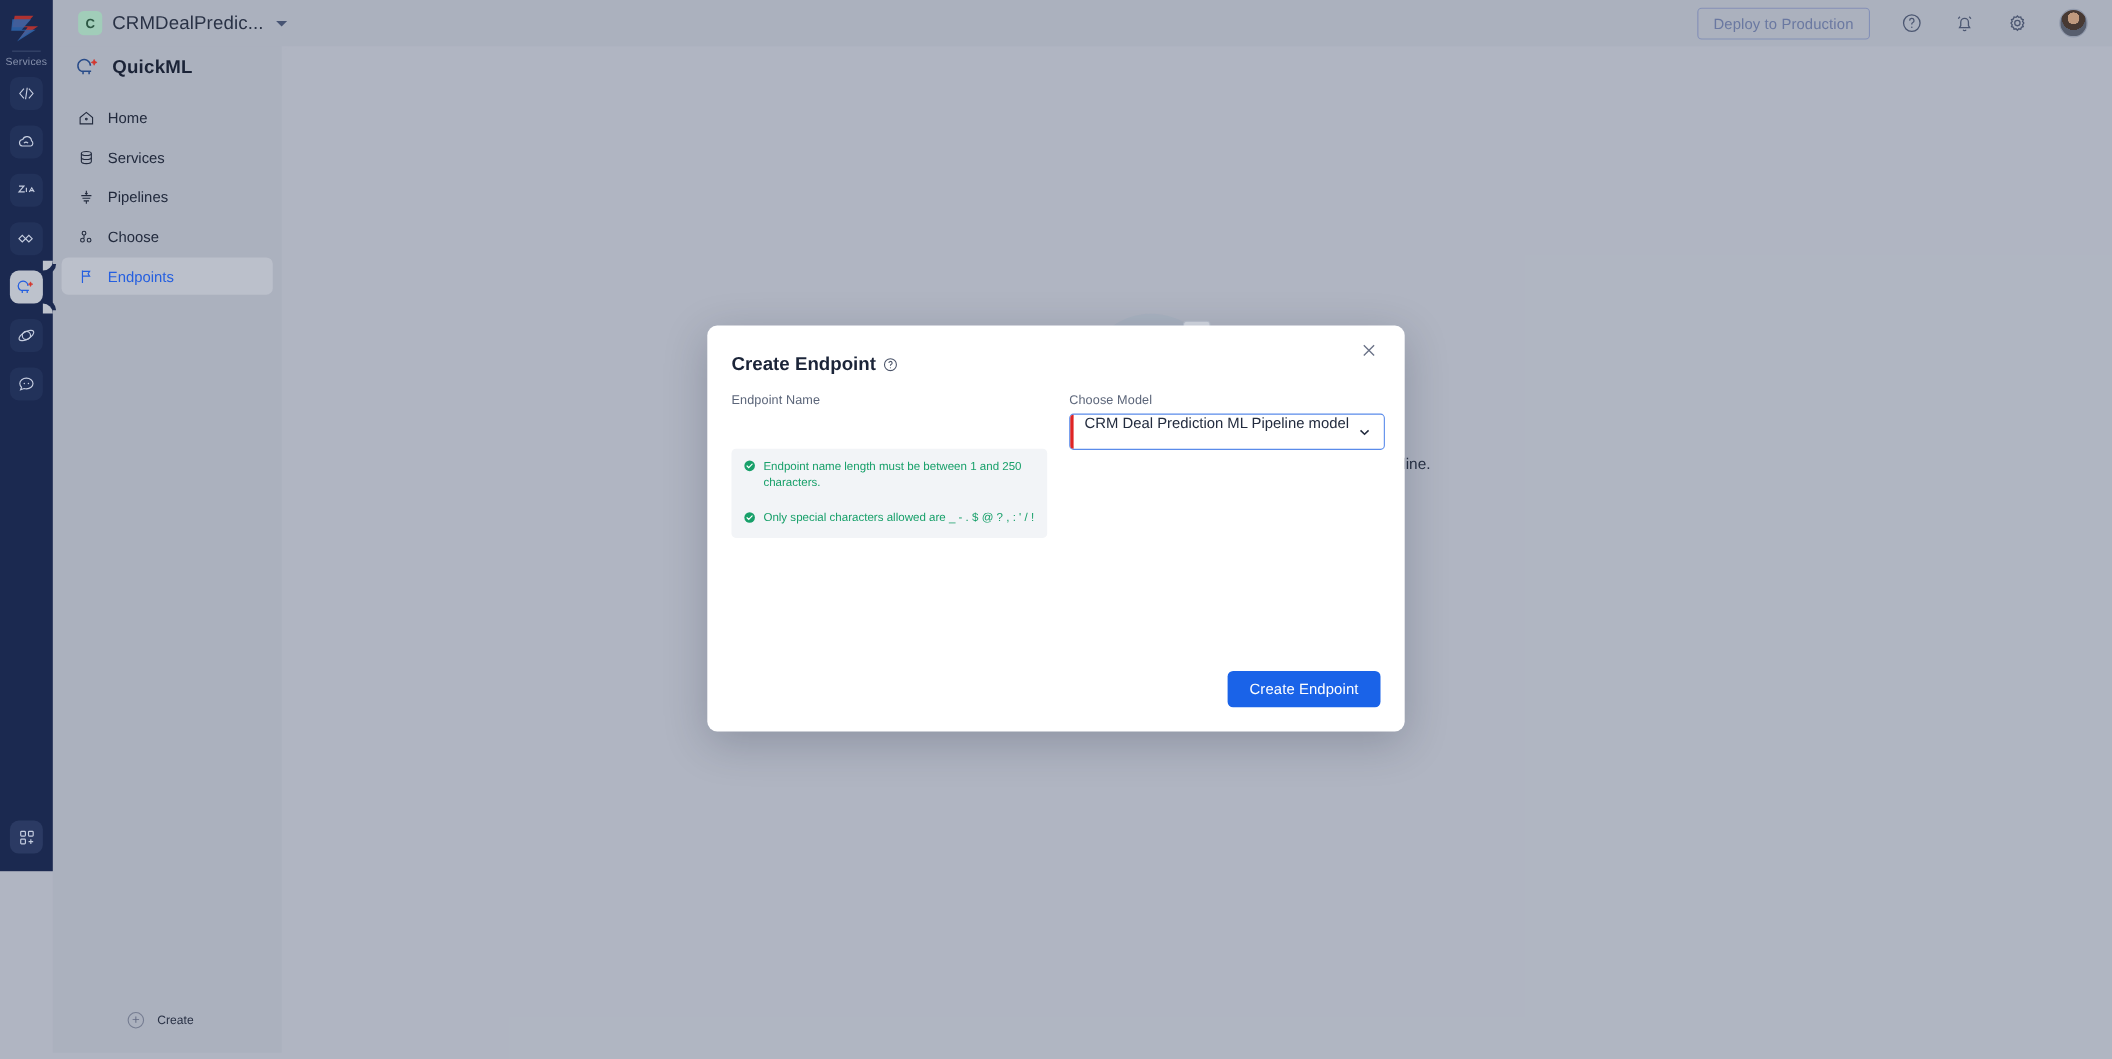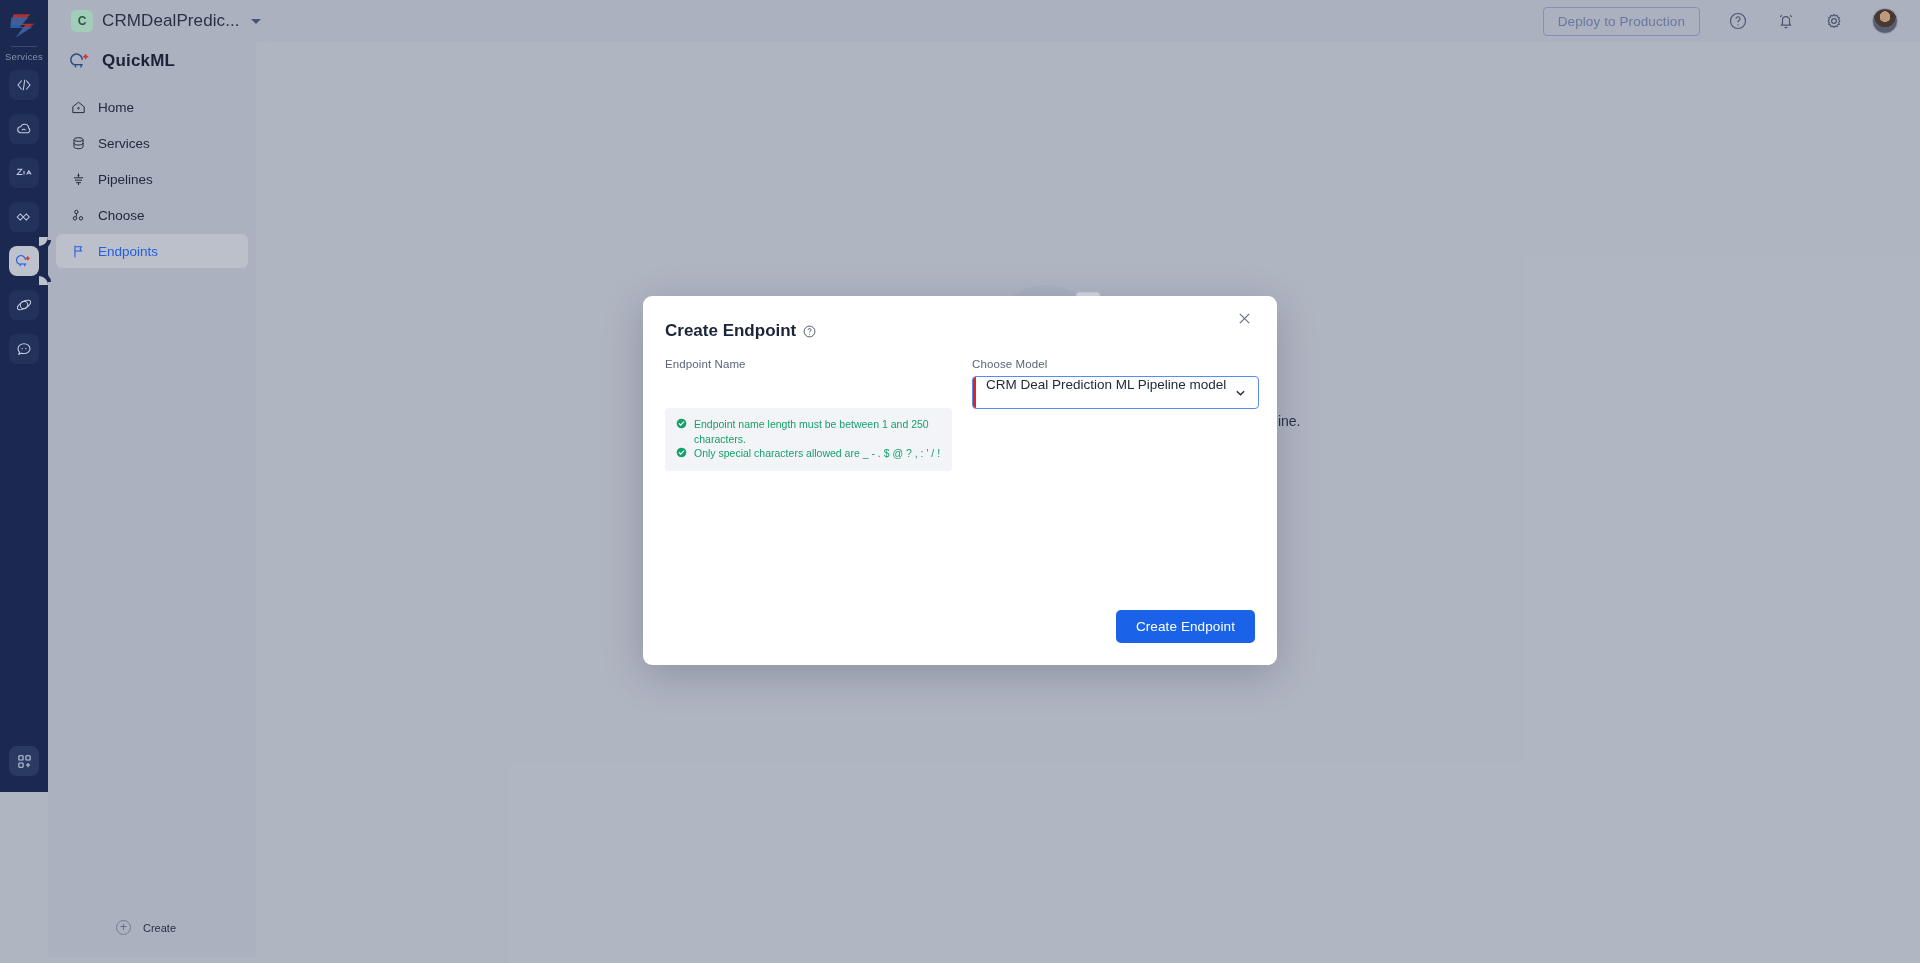--- a/index.html
+++ b/index.html
@@ -189,21 +189,21 @@
   }
   .select-chev svg { width: 13px; height: 13px; display: block; }
 
   .hints {
     position: absolute; left: 22px; top: 112px;
     width: 287px; background: #f2f4f7; border-radius: 4px;
     padding: 9px 11px 10px;
   }
   .hint {
     display: flex; gap: 7px; align-items: flex-start;
-    font-size: 10.5px; color: #18a06a; line-height: 14.5px; margin-bottom: 0;
+    font-size: 10.5px; color: #18a06a; line-height: 14.5px; margin-bottom: 18px;
   }
   .hint:last-child { margin-bottom: 0; }
   .hint-ico { width: 11px; height: 11px; flex: none; margin-top: 1px; }
   .hint-ico svg { width: 11px; height: 11px; display: block; }
 
   .modal-footer {
     position: absolute; right: 22px; bottom: 22px;
   }
   .primary-btn {
     background: #1a63e8; color: #fff; border: none; border-radius: 5px;

